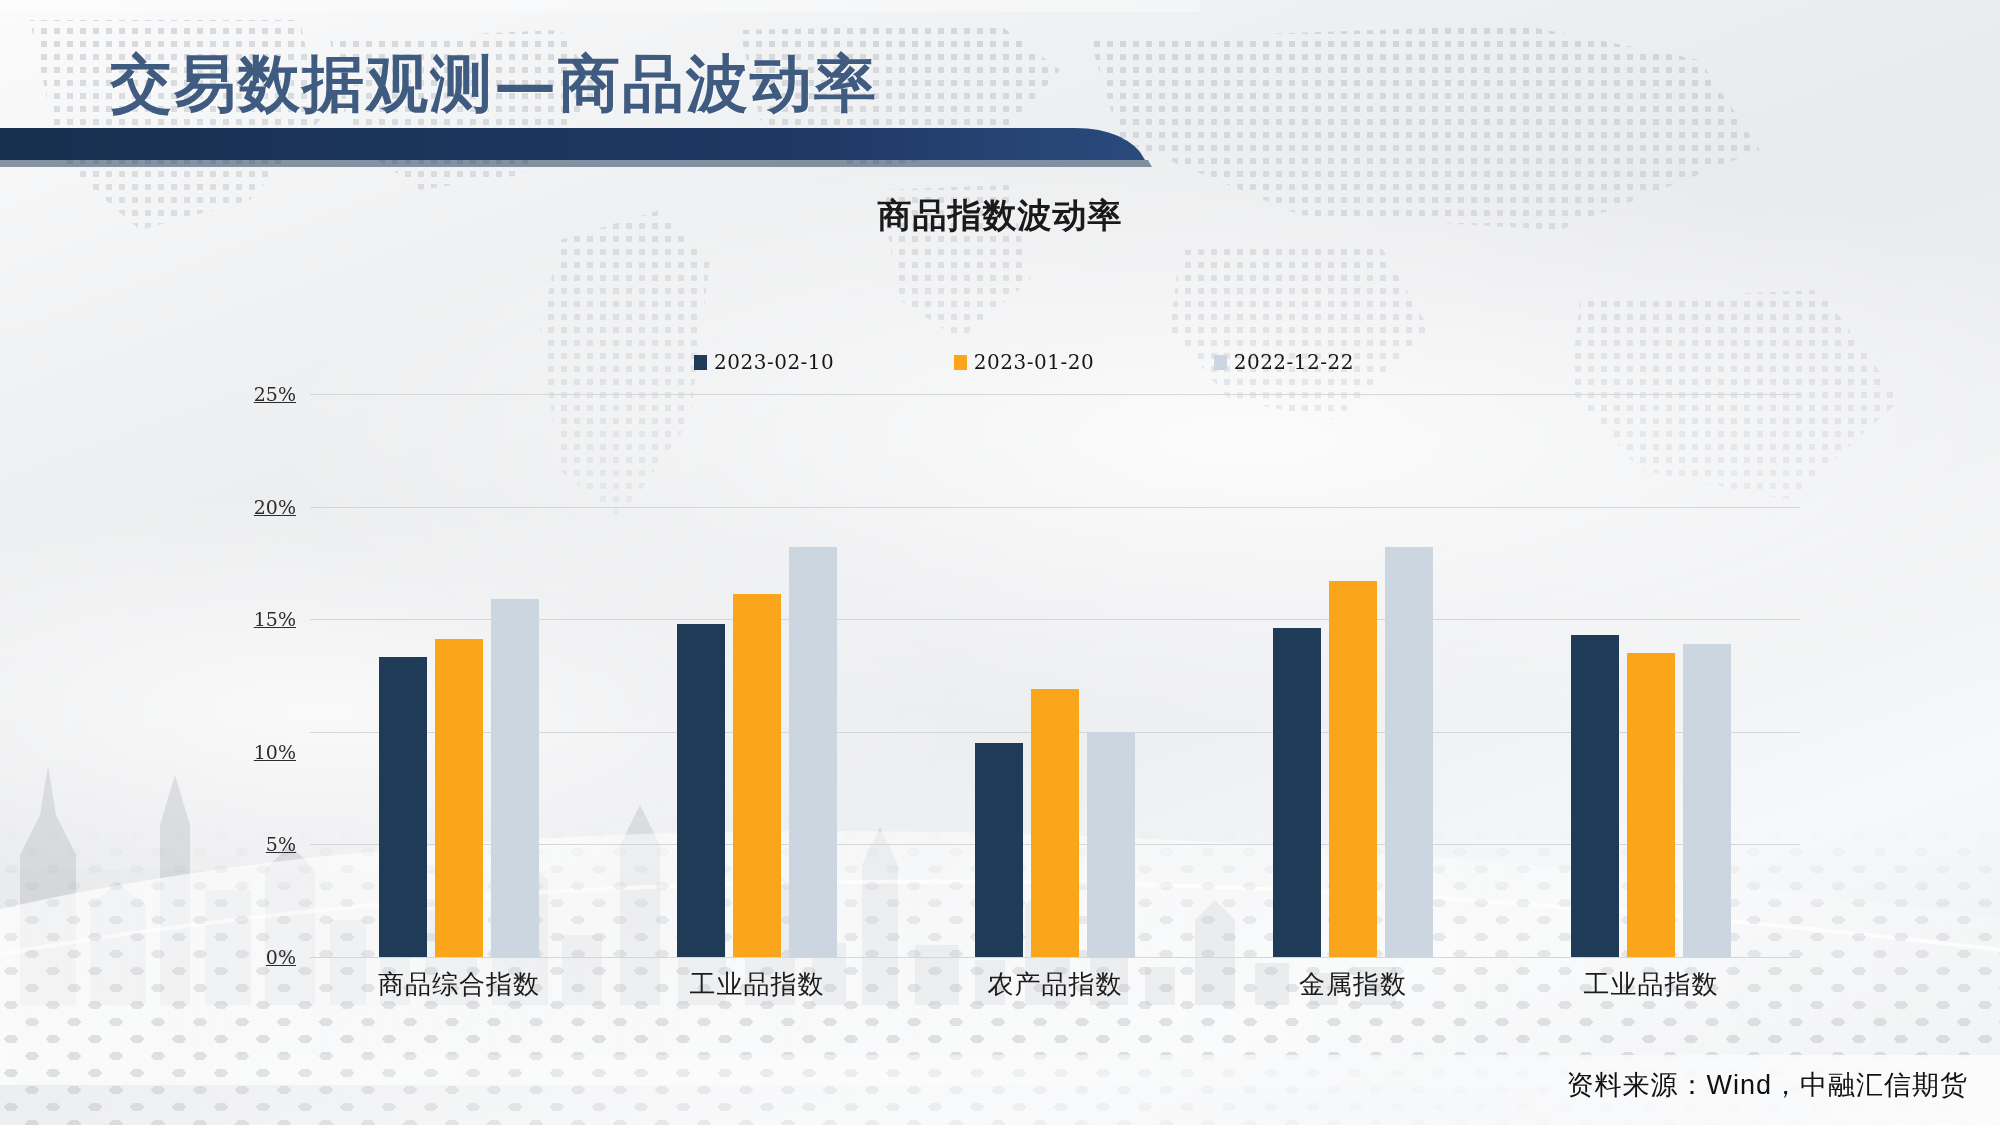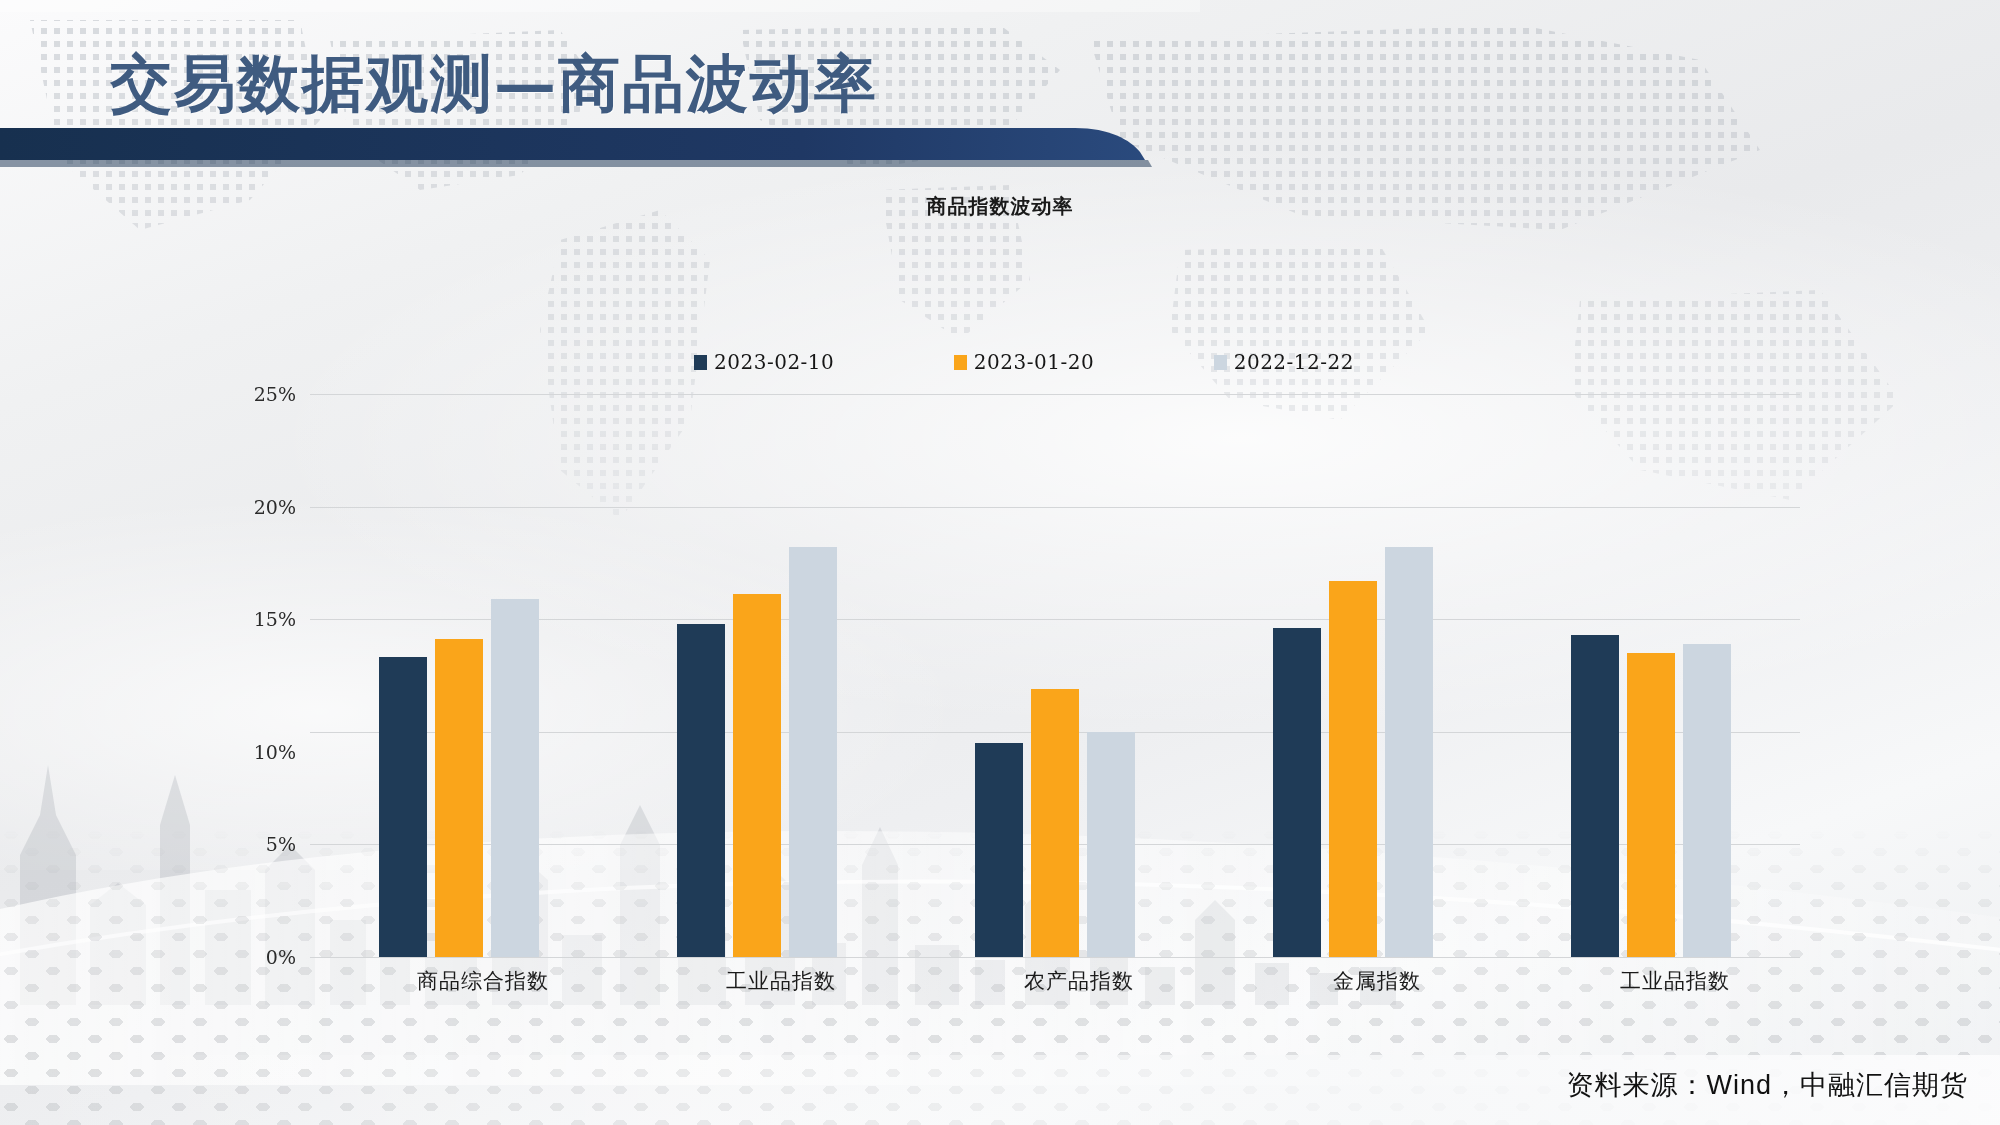--- a/index.html
+++ b/index.html
@@ -65,47 +65,47 @@
     color:#3f5b80;
     text-shadow:1px 1px 0 rgba(255,255,255,.55);
     white-space:nowrap;
   }
 
   
   .chart-area{position:absolute;left:0;top:180px;width:2000px;height:860px;}
   .chart-title{
     position:absolute;left:0;top:13px;width:2000px;text-align:center;
     font-family:"DejaVu Serif", serif;
-    font-weight:700;font-size:20px;color:#1a1a1a;
+    font-weight:700;font-size:34px;color:#1a1a1a;
     letter-spacing:1px;
   }
   .legend{
     position:absolute;top:170px;left:670px;width:660px;
     display:flex;justify-content:space-between;align-items:center;margin-left:24px;
   }
   .legend-item{display:flex;align-items:center;gap:7px;white-space:nowrap;}
   .legend-swatch{width:13px;height:15px;display:inline-block;}
   .legend-label{font-family:"DejaVu Serif", serif;font-size:20px;color:#161616;letter-spacing:.5px;}
 
   .plot{
     position:absolute;left:310px;top:214px;width:1490px;height:563px;
   }
   .gridline{position:absolute;left:0;width:100%;height:1px;background:#d4d6d8;}
   .ytick{
     position:absolute;right:calc(100% + 14px);
     transform:translateY(-50%);
-    font-family:"DejaVu Serif", serif;font-size:19px;color:#2b2b2b;white-space:nowrap;
+    font-family:"DejaVu Serif", serif;font-size:19px;color:#2b2b2b;white-space:nowrap;text-decoration:underline;
   }
   .groups{position:absolute;inset:0;display:flex;}
   .group{flex:1;position:relative;display:flex;align-items:flex-end;justify-content:center;gap:0;}
   .bar{width:48px;}
   .bar + .bar{margin-left:8px;}
   .xlabel{
     position:absolute;top:573px;left:50%;transform:translateX(-50%);
-    font-family:Liberation Mono, monospace;font-size:21px;color:#1b1b1b;white-space:nowrap;letter-spacing:1px;margin-left:24px;
+    font-family:Liberation Mono, monospace;font-size:26px;color:#1b1b1b;white-space:nowrap;letter-spacing:1px;
   }
 
   .source{
     position:absolute;right:32px;bottom:22px;
     font-family:Liberation Sans, sans-serif;font-size:27px;color:#111;letter-spacing:1px;white-space:nowrap;
   }
 </style>
 </head>
 <body>
 

